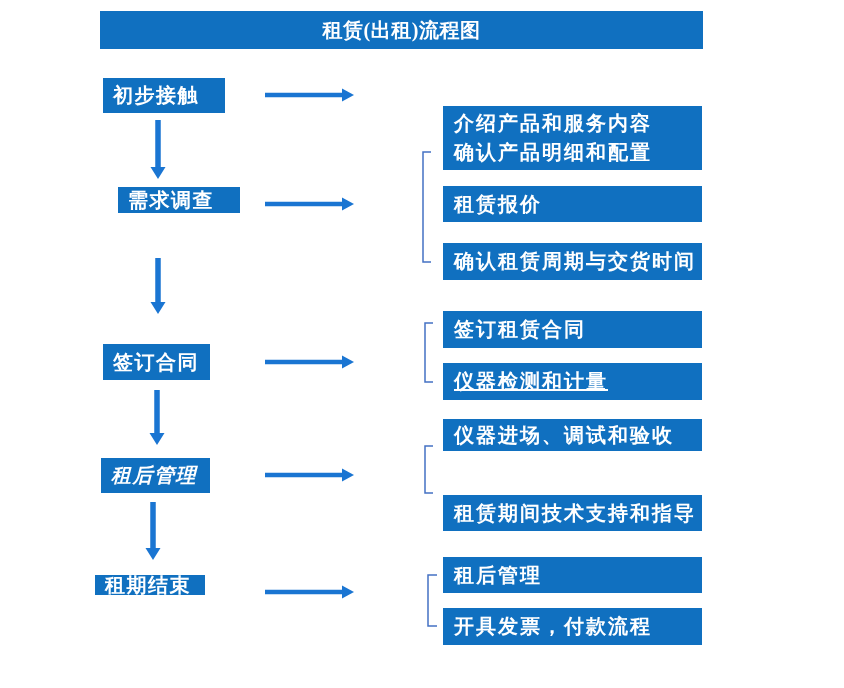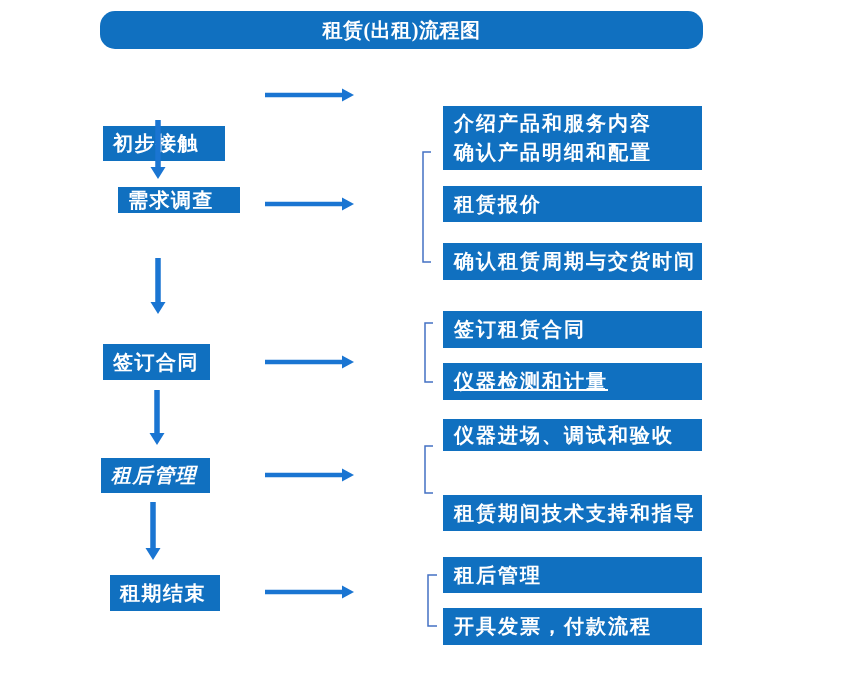--- a/index.html
+++ b/index.html
@@ -18,21 +18,20 @@
     font-weight: bold;
     box-sizing: border-box;
     display: flex;
     align-items: center;
   }
   .title-bar {
     left: 100px; top: 11px; width: 603px; height: 38px;
     justify-content: center;
     font-size: 20px;
     letter-spacing: 0.5px;
-    border-radius: 15px;
   }
   .lbox {
     font-size: 20px;
     letter-spacing: 1.5px;
     padding-left: 10px;
   }
   .rbox {
     left: 443px;
     width: 259px;
     font-size: 20px;
@@ -49,25 +48,25 @@
   .arrow-head  { fill: #1a75d2; stroke: none; }
   .bracket     { stroke: #4472c4; stroke-width: 1.5; fill: none; }
 </style>
 </head>
 <body>
 
 <div class="canvas">
 
   <div class="bluebox title-bar">租赁(出租)流程图</div>
 
-  <div class="bluebox lbox" style="left:103px; top:78px;  width:122px; height:35px;margin-top:48px;">初步接触</div>
+  <div class="bluebox lbox" style="left:103px; top:78px;  width:122px; height:35px;">初步接触</div>
   <div class="bluebox lbox" style="left:118px; top:187px; width:122px; height:26px;font-family:Liberation Mono, monospace;">需求调查</div>
   <div class="bluebox lbox" style="left:103px; top:344px; width:107px; height:36px;">签订合同</div>
   <div class="bluebox lbox" style="left:101px; top:458px; width:109px; height:35px;font-style:italic;">租后管理</div>
-  <div class="bluebox lbox" style="left:110px;  top:575px; width:110px; height:36px;">租期结束</div>
+  <div class="bluebox lbox" style="left:95px;  top:575px; width:110px; height:20px;">租期结束</div>
 
   <div class="bluebox rbox" style="top:78px;  height:35px;margin-top:28px;">介绍产品和服务内容</div>
 
   <div class="bluebox rbox" style="top:135px; height:35px;">确认产品明细和配置</div>
   <div class="bluebox rbox" style="top:186px; height:36px;">租赁报价</div>
   <div class="bluebox rbox" style="top:243px; height:37px;">确认租赁周期与交货时间</div>
 
   <div class="bluebox rbox" style="top:311px; height:37px;">签订租赁合同</div>
   <div class="bluebox rbox" style="top:363px; height:37px;text-decoration:underline;">仪器检测和计量</div>
 

